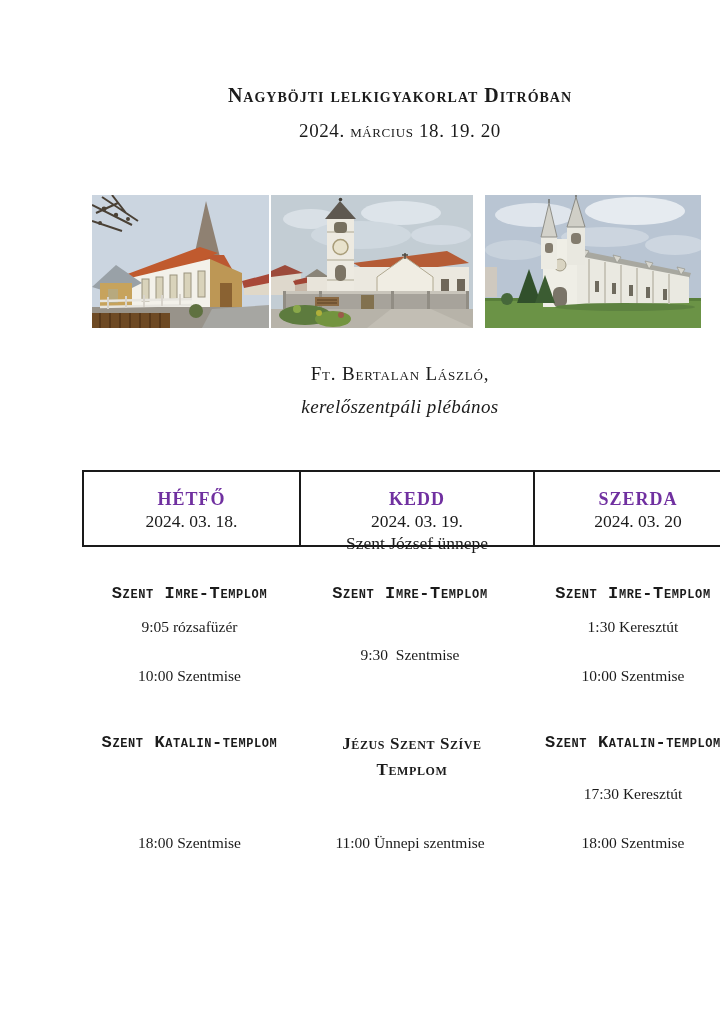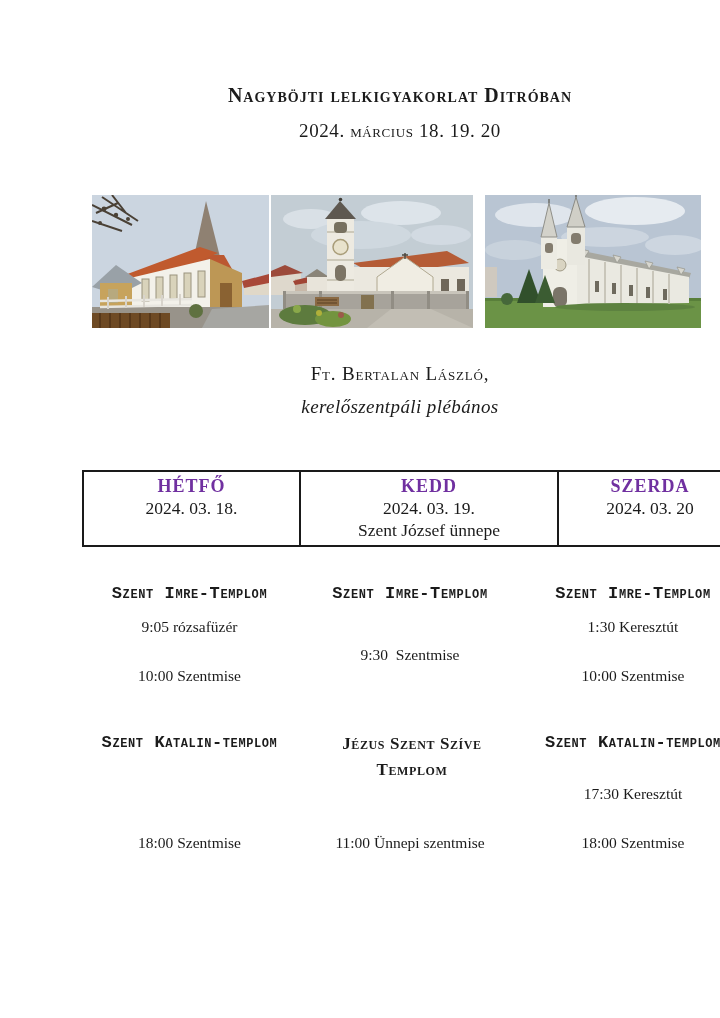--- a/index.html
+++ b/index.html
@@ -49,25 +49,25 @@
     letter-spacing:0.4px;
   }
 
   .day-table {
     top:470px; left:42px;
     width:661px; height:77px;
     border:2px solid #1a1a1a;
     display:flex;
   }
   .day-cell {
-    padding-top:3px;
+    padding-top:16px;
     text-align:center;
   }
   .day-cell.w1 { width:215px; }
-  .day-cell.w2 { width:260px; border-left:2px solid #1a1a1a; border-right:2px solid #1a1a1a; }
+  .day-cell.w2 { width:236px; border-left:2px solid #1a1a1a; border-right:2px solid #1a1a1a; }
   .day-cell.w3 { flex:1; }
   .day-name {
     font-size:18px; font-weight:bold;
     color:#7030A0;
     letter-spacing:1px;
     line-height:22px;
   }
   .day-date, .day-note {
     font-size:17.5px;
     line-height:22px;

